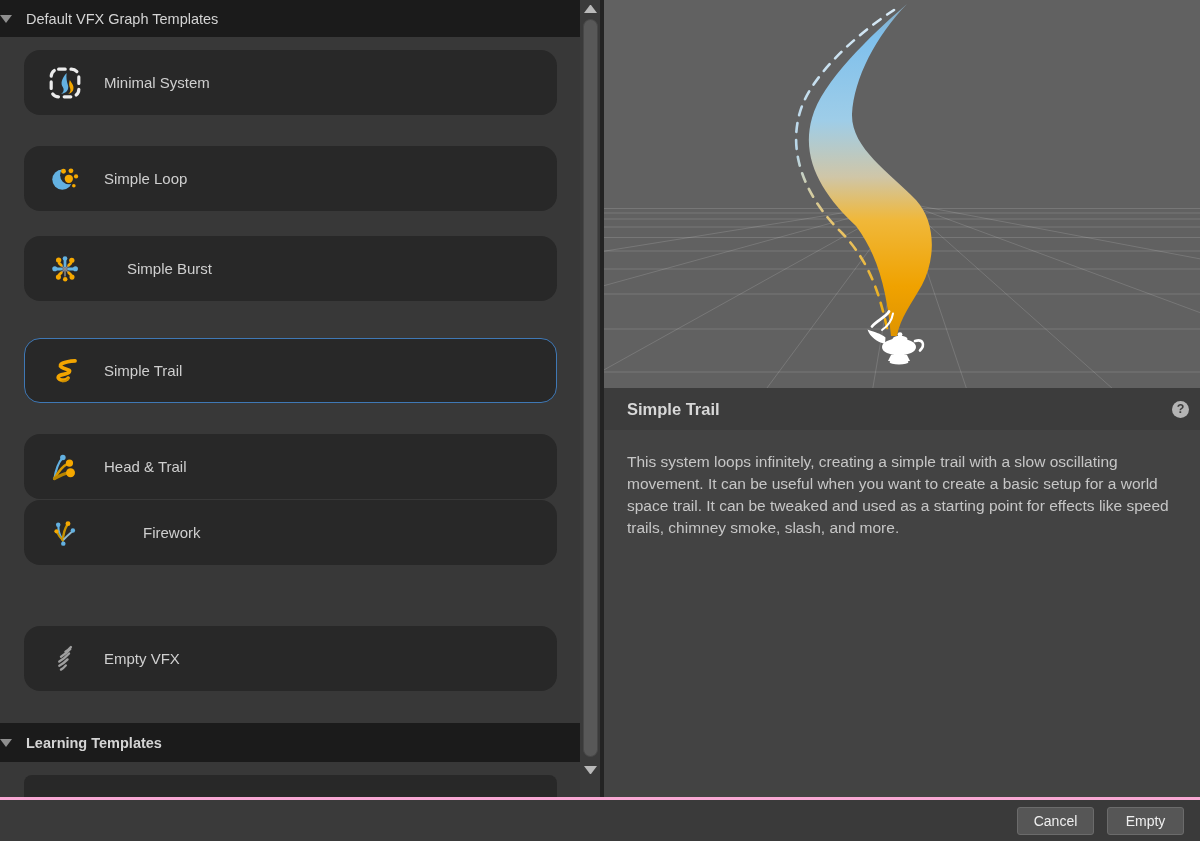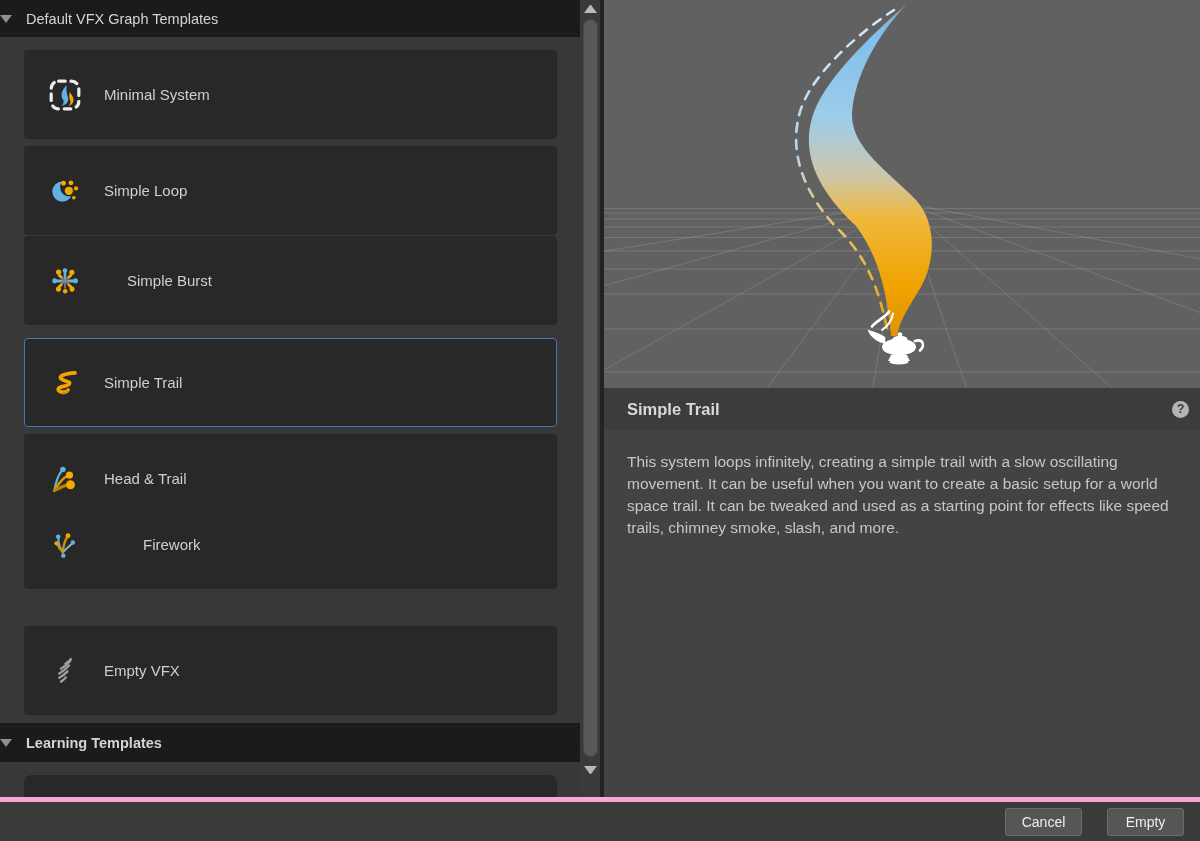--- a/index.html
+++ b/index.html
@@ -4,21 +4,21 @@
 <style>
   html,body{margin:0;padding:0;background:#2a2a2a;}
   *{box-sizing:border-box;font-family:"Liberation Sans","DejaVu Sans",sans-serif;-webkit-font-smoothing:antialiased;}
   .window{position:relative;width:1200px;height:841px;background:#3a3a3a;overflow:hidden;}
 
   
   .left-panel{position:absolute;left:0;top:0;width:580px;height:797px;background:#383838;overflow:hidden;}
   .section-header{position:absolute;left:0;width:580px;height:37px;background:#1b1b1b;display:flex;align-items:center;}
   .section-header .tri{width:0;height:0;border-left:6px solid transparent;border-right:6px solid transparent;border-top:8px solid #8f8f8f;margin-right:14px;}
   .section-header .hlabel{color:#d4d4d4;font-size:14.5px;}
-  .card{position:absolute;left:24px;width:533px;height:89px;background:#282828;border-radius:4px;display:flex;align-items:center;padding-left:23px;border:1px solid transparent;}
+  .card{position:absolute;left:24px;width:533px;height:65px;background:#282828;border-radius:16px;display:flex;align-items:center;padding-left:23px;border:1px solid transparent;}
   .card.selected{border:1.5px solid #3f78b5;}
   .card-icon{width:34px;height:34px;flex:0 0 34px;}
   .card-label{color:#cfcfcf;font-size:15px;margin-left:22px;}
   .card.partial{top:775px;height:40px;border-radius:8px 8px 0 0;}
 
   
   .vscroll{position:absolute;left:581px;top:0;width:19px;height:797px;background:#3a3a3a;}
   .scroll-arrow{position:absolute;left:3px;width:13px;height:0;border-left:6.5px solid transparent;border-right:6.5px solid transparent;}
   .scroll-arrow.up{top:5px;border-bottom:8px solid #b9b9b9;}
   .scroll-arrow.down{top:766px;border-top:8px solid #b9b9b9;}
@@ -27,21 +27,21 @@
 
   
   .preview{position:absolute;left:604px;top:0;width:596px;height:388px;background:#616161;}
   .detail-titlebar{position:absolute;left:604px;top:388px;width:596px;height:42px;background:#3c3c3c;display:flex;align-items:center;}
   .detail-title{color:#d8d8d8;font-size:16.5px;font-weight:bold;margin-left:23px;flex:1;}
   .help-badge{width:17px;height:17px;border-radius:50%;background:#b4b4b4;color:#3c3c3c;font-size:12.5px;font-weight:bold;display:flex;align-items:center;justify-content:center;margin-right:11px;}
   .detail-body{position:absolute;left:604px;top:430px;width:596px;height:367px;background:#434343;}
   .detail-desc{position:absolute;left:23px;top:21px;width:555px;color:#c6c6c6;font-size:15.5px;line-height:22px;}
 
   
-  .footer{position:absolute;left:0;top:797px;width:1200px;height:44px;background:#3a3a3a;border-top:5px solid #f9a8d4;display:flex;align-items:center;justify-content:flex-end;gap:25px;padding-right:16px;}
+  .footer{position:absolute;left:0;top:797px;width:1200px;height:44px;background:#3a3a3a;border-top:3px solid #f9a8d4;display:flex;align-items:center;justify-content:flex-end;gap:13px;padding-right:16px;}
   .btn{height:28px;min-width:77px;padding:0 13px;background:#565656;border:1px solid #6b6b6b;border-radius:3px;color:#eeeeee;font-size:14px;display:flex;align-items:center;justify-content:center;}
 </style>
 </head>
 <body>
 
 <svg width="0" height="0" style="position:absolute" aria-hidden="true">
   <defs>
     <mask id="loopm">
       <rect x="0" y="0" width="32" height="32" fill="#fff"></rect>
       <circle cx="20" cy="12.4" r="8.6" fill="#000"></circle>

